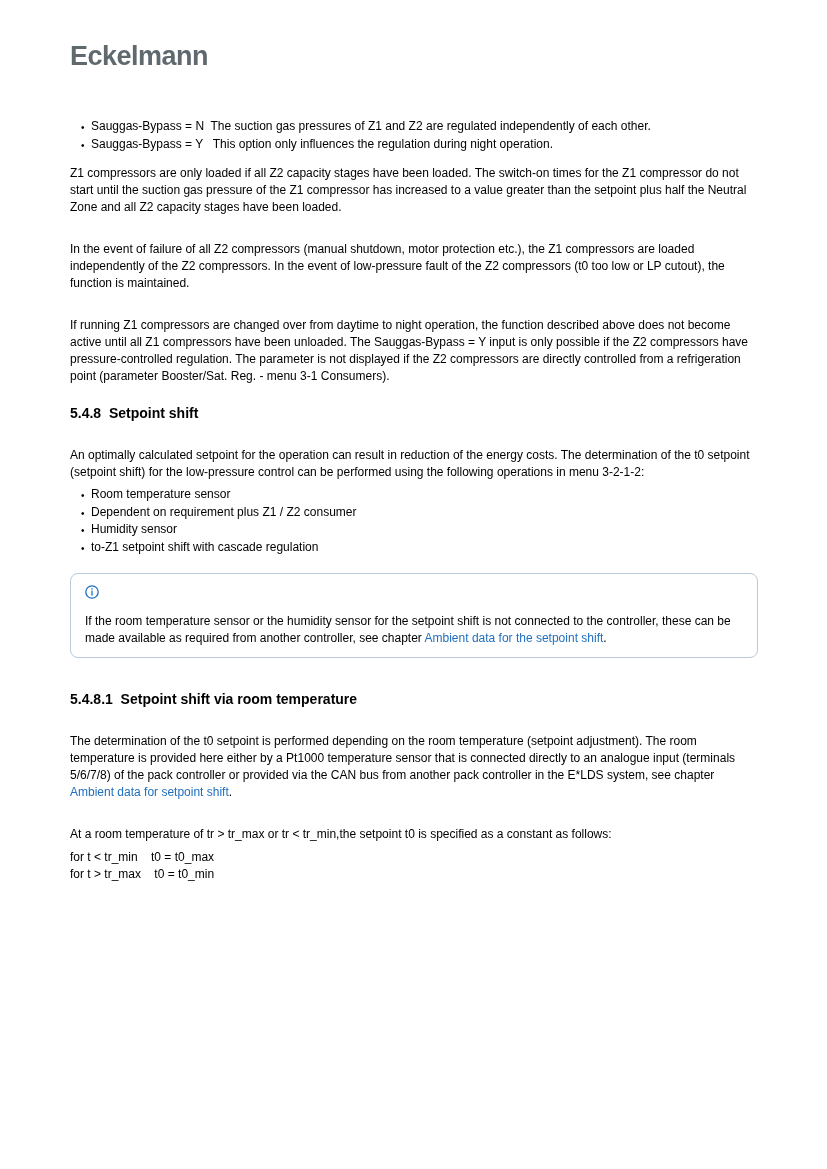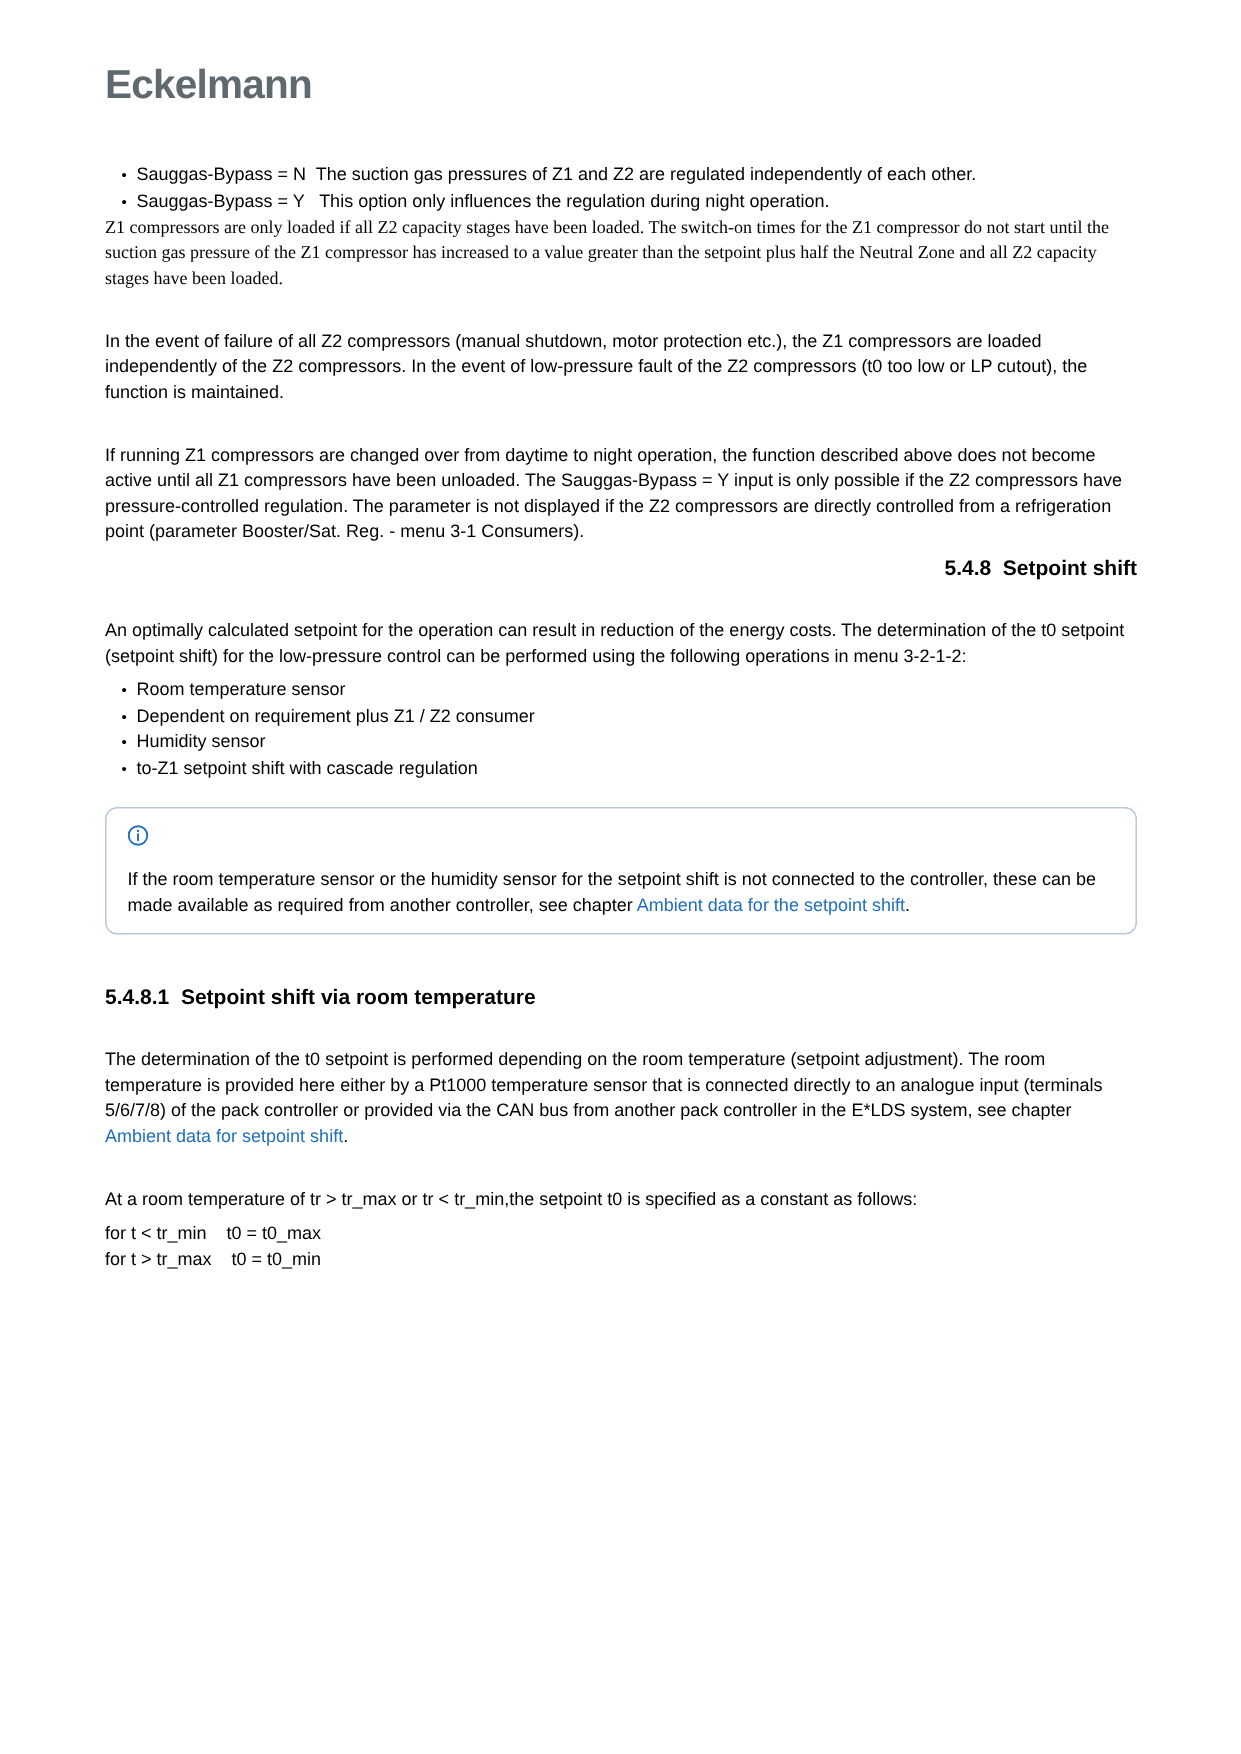--- a/index.html
+++ b/index.html
@@ -28,47 +28,46 @@
   .logo{
     margin-top:40px;
     font-size:27px;
     font-weight:bold;
     letter-spacing:-0.5px;
     color:var(--logo-gray);
     line-height:32px;
   }
   ul.bullets{
     list-style:none;
-    margin-top:36px;
+    margin-top:46px;
   }
   ul.bullets li{
     position:relative;
     padding-left:21px;
     line-height:17.5px;
     white-space:pre-wrap;
   }
   ul.bullets li::before{
     content:"•";
     position:absolute;
     left:11px;
     font-size:10px;
     top:1px;
   }
   p.body{
     margin-top:25px;
     white-space:pre-wrap;
   }
-  p.body.first-after{margin-top:0;font-family:Liberation Serif, serif;}
+  p.body.first-after{margin-top:12px;}
   h2.sec{
-    margin-top:6px;
+    margin-top:19px;
     font-size:14px;
     line-height:18px;
     font-weight:bold;
     white-space:pre-wrap;
-    text-align:right;
   }
   h3.subsec{
     margin-top:33px;
     font-size:14px;
     line-height:17px;
     font-weight:bold;
     white-space:pre-wrap;
   }
   .sec-intro{margin-top:13px;}
   ul.bullets.menu-ops{margin-top:5px;}

